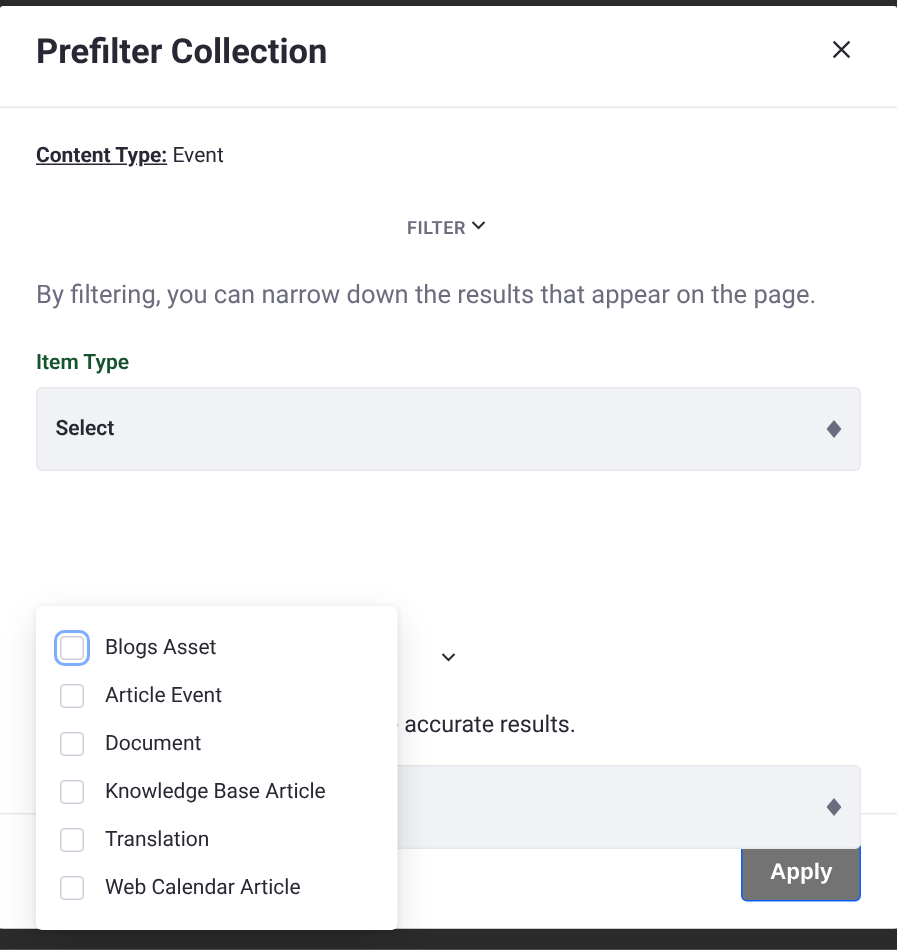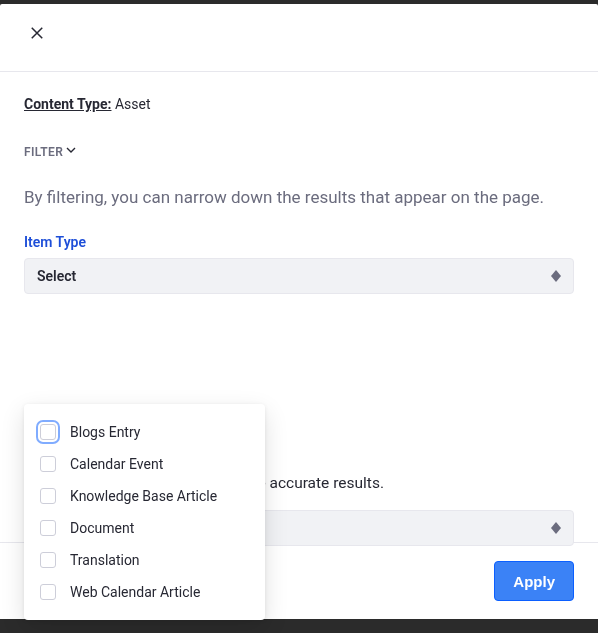--- a/index.html
+++ b/index.html
@@ -7,63 +7,64 @@
   .backdrop { width: 598px; height: 633px; background: #2b2b2b; position: relative; padding-top: 4px; }
   .modal { background: #fff; position: absolute; top: 4px; left: 0; right: 0; bottom: 14px; display: flex; flex-direction: column; border-radius: 2px; }
   .modal-header { display: flex; align-items: center; justify-content: space-between; padding: 16px 24px 22px 24px; border-bottom: 1px solid #e7e7ed; }
   .modal-title { font-size: 23px; font-weight: 700; color: #272833; }
   .close-btn { background: none; border: none; cursor: pointer; padding: 4px; color: #6b6c7e; }
   .close-btn svg { width: 18px; height: 18px; stroke: #272833; stroke-width: 2; }
   .modal-body { padding: 24px; flex: 1; overflow: visible; position: relative; }
   .intro { font-size: 15.5px; color: #272833; margin-bottom: 24px; line-height: 1.4; }
   .ct-line { font-size: 14px; color: #272833; margin-bottom: 28px; }
   .ct-label { font-weight: 700; text-decoration: underline; }
-  .section-row { display: flex; align-items: center; justify-content: flex-start; cursor: pointer; padding: 2px 0 12px 0; }
+  .section-row { display: flex; align-items: center; justify-content: center; cursor: pointer; padding: 2px 0 12px 0; }
   .section-label { font-size: 12px; font-weight: 600; color: #6b6c7e; letter-spacing: 0.4px; }
   .chevron { color: #272833; }
   .chevron svg { width: 16px; height: 16px; stroke: currentColor; stroke-width: 2; fill: none; }
   .filter-desc { font-size: 17px; color: #6b6c7e; margin: 12px 0 24px 0; line-height: 1.4; }
-  .field-label { font-size: 14px; font-weight: 600; color: #1d4ed8; margin-bottom: 8px; }
-  .select-box { position: relative; background: #f1f2f5; border: 1px solid #e7e7ed; border-radius: 4px; height: 36px; display: flex; align-items: center; padding: 0 12px; cursor: pointer; font-size: 14px; font-weight: 600; color: #272833; }
+  .field-label { font-size: 14px; font-weight: 600; color: #14532d; margin-bottom: 8px; }
+  .select-box { position: relative; background: #f1f2f5; border: 1px solid #e7e7ed; border-radius: 4px; height: 56px; display: flex; align-items: center; padding: 0 12px; cursor: pointer; font-size: 14px; font-weight: 600; color: #272833; }
   .select-sort { display: flex; flex-direction: column; gap: 0px; position: absolute; right: 12px; color: #6b6c7e; }
   .select-sort svg { width: 10px; height: 6px; fill: currentColor; }
   .dropdown { position: absolute; top: 332px; left: 24px; width: 241px; background: #fff; border-radius: 4px; box-shadow: 0 8px 24px rgba(0,0,0,0.12), 0 1px 4px rgba(0,0,0,0.08); padding: 12px 0; z-index: 50; }
   .dd-item { display: flex; align-items: center; gap: 14px; padding: 8px 16px; cursor: pointer; font-size: 14px; color: #272833; }
   .chk { width: 16px; height: 16px; border: 1px solid #cdced9; border-radius: 3px; background: #fff; flex-shrink: 0; }
   .chk.focused { width: 16px; height: 16px; border: 1px solid #cdced9; border-radius: 3px; outline: 2px solid #80acff; outline-offset: 2px; }
   
   .behind-wrapper { position: absolute; top: 336px; left: 24px; right: 24px; z-index: 1; }
   .behind-wrapper .order-desc { font-size: 15.5px; color: #272833; margin: 12px 0 18px 0; }
   .behind-wrapper .order-label { font-size: 14px; font-weight: 600; color: #272833; margin-bottom: 8px; }
   .modal-footer { border-top: 1px solid #e7e7ed; padding: 18px 24px; display: flex; justify-content: space-between; gap: 12px; position: absolute; bottom: 0; left: 0; right: 0; background: #fff; }
   .btn { height: 40px; padding: 0 18px; border-radius: 4px; font-size: 15px; font-weight: 600; cursor: pointer; }
   .btn-secondary { background: #fff; border: 1px solid #cdced9; color: #6b6c7e; }
-  .btn-primary { background: #3b82f6; border: 1px solid #0b5fff; color: #fff; }
+  .btn-primary { background: #737373; border: 1px solid #0b5fff; color: #fff; }
 </style>
 </head>
 <body>
 
 <div class="backdrop">
   <div class="modal">
 
     <div class="modal-header">
+      <h1 class="modal-title">Prefilter Collection</h1>
       <button class="close-btn">
         <span>
           <svg viewBox="0 0 24 24" fill="none">
               <path d="M5 5 L19 19 M19 5 L5 19"></path>
             </svg>
         </span>
       </button>
     </div>
 
     <div class="modal-body">
 
       <p class="ct-line">
         <span class="ct-label">Content Type:</span>
-        <span>Asset</span>
+        <span>Event</span>
       </p>
 
       <div class="section-row">
         <span class="section-label">FILTER</span>
         <span class="chevron">
           <svg viewBox="0 0 24 24">
               <polyline points="6 9 12 15 18 9"></polyline>
             </svg>
         </span>
       </div>
@@ -106,33 +107,33 @@
             <svg viewBox="0 0 10 6">
                 <path d="M0 0 L5 6 L10 0 Z"></path>
               </svg>
           </span>
         </div>
       </div>
 
       <div class="dropdown">
         <div class="dd-item">
           <span class="chk focused"></span>
-          <span>Blogs Entry</span>
+          <span>Blogs Asset</span>
         </div>
         <div class="dd-item">
           <span class="chk"></span>
-          <span>Calendar Event</span>
+          <span>Article Event</span>
+        </div>
+        <div class="dd-item">
+          <span class="chk"></span>
+          <span>Document</span>
         </div>
         <div class="dd-item">
           <span class="chk"></span>
           <span>Knowledge Base Article</span>
-        </div>
-        <div class="dd-item">
-          <span class="chk"></span>
-          <span>Document</span>
         </div>
         <div class="dd-item">
           <span class="chk"></span>
           <span>Translation</span>
         </div>
         <div class="dd-item">
           <span class="chk"></span>
           <span>Web Calendar Article</span>
         </div>
 

